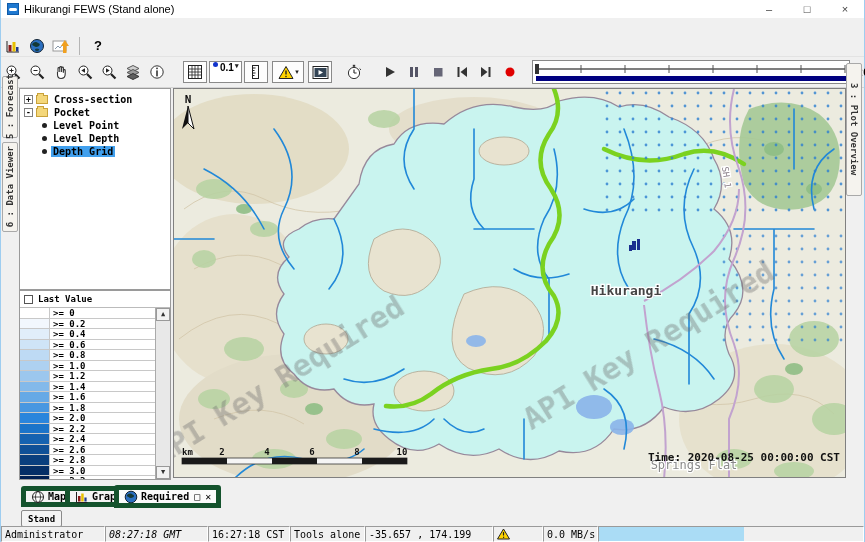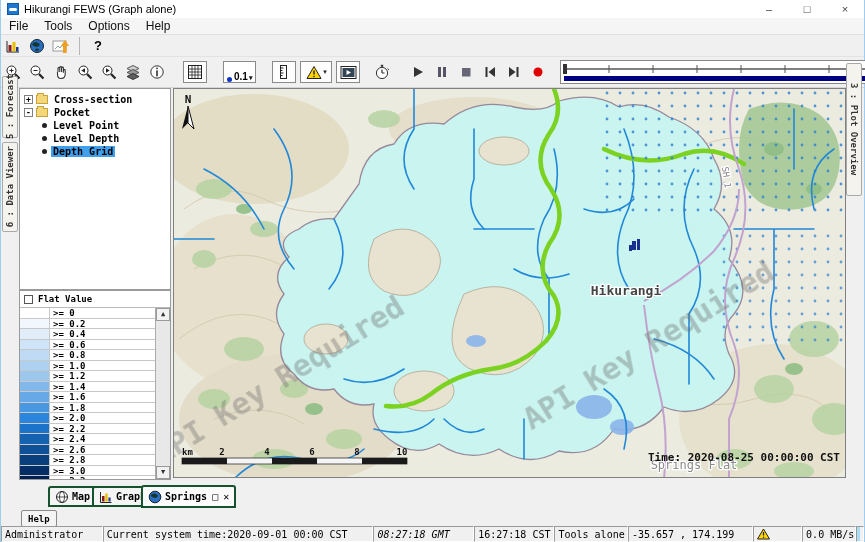--- a/index.html
+++ b/index.html
@@ -24,22 +24,22 @@
   .menu-item { padding:0 8px; }
   
   .toolbar { position:absolute; left:0; width:100%; display:flex; align-items:center; background:#f0f0f0; }
   #toolbar1 { top:35px; height:22px; border-bottom:1px solid #e3e3e3; }
   #toolbar2 { top:57px; height:31px; border-bottom:1px solid #d5d5d5; }
   .tbtn { width:24px; height:22px; display:flex; align-items:center; justify-content:center; }
   .tbtn.boxed { border:1px solid #8a8a8a; background:#fdfdfd; margin:0 2px; }
   .tsep { width:1px; height:18px; background:#b5b5b5; margin:0 6px; }
   .drop-arrow { font-size:7px; color:#222; margin-left:1px; }
   .tool-group { display:flex; align-items:center; }
-  #scale-drop { height:22px; border:1px solid #8a8a8a; background:#fff; display:flex; align-items:flex-end;
-                padding:0 3px; margin:0 14px; font-size:10px; font-weight:bold; }
+  #scale-drop { height:22px; border:1px solid #8a8a8a; background:#fff; display:flex; align-items:flex-start;
+                padding:0 3px; margin:0 0; font-size:10px; font-weight:bold; }
   #scale-drop .dot { width:5px; height:5px; border-radius:50%; background:#1133cc; margin-right:2px; }
   
   #timeline-wrap { display:flex; align-items:center; margin-left:10px; }
   #timeline { width:318px; height:24px; border:1px solid #888; background:#fff; position:relative; }
   #timeline-date { font-family:"DejaVu Sans Mono", monospace; font-size:11px; font-weight:bold;
                    margin:0 4px 0 6px; white-space:nowrap; }
   
   .vtab { position:absolute; width:16px; background:#f5f3ee; border:1px solid #a9a9a9; border-radius:2px;
           display:flex; align-items:center; justify-content:center;
           font-family:"DejaVu Sans Mono", monospace; font-size:9px; font-weight:bold; color:#333; }
@@ -71,23 +71,23 @@
   .legend-label { flex:1; padding-left:3px; line-height:10px; background:#fff; }
   #legend-scroll { position:absolute; right:0; top:0; width:15px; height:171px; background:#e8e8e8;
                    border-left:1px solid #aaa; display:flex; flex-direction:column; justify-content:space-between; }
   .scroll-btn { height:13px; background:#f2f2f2; border:1px solid #999; font-size:7px; text-align:center;
                 line-height:11px; color:#333; }
   
   #map { position:absolute; left:172px; top:88px; width:673px; height:390px; border:1px solid #808080;
          background:#ecebdf; overflow:hidden; }
   
   #bottom-bar { position:absolute; left:0; top:480px; width:100%; height:46px; background:#f0f0f0; }
-  .btab { position:absolute; top:6px; height:21px; border:2px solid #14532d; border-radius:3px 3px 0 0;
+  .btab { position:absolute; top:6px; height:21px; border:5px solid #14532d; border-radius:3px 3px 0 0;
           background:#f4f4f4; display:flex; align-items:center; padding:0 5px; font-family:"DejaVu Sans Mono", monospace;
-          font-size:10px; font-weight:bold; gap:3px;margin-left:27px; }
+          font-size:10px; font-weight:bold; gap:3px; }
   .btab.active { background:#fbfbfb; height:23px; top:5px; }
   .btab .wbtn { font-size:10px; margin-left:2px; font-weight:bold; }
   #logs-btn { position:absolute; left:20px; top:30px; height:17px; border:1px solid #8a8a8a; border-radius:2px;
               background:#f4f4f4; font-family:"DejaVu Sans Mono", monospace; font-size:9px; font-weight:bold;
               padding:0 6px; }
   
   #statusbar { position:absolute; left:0; top:526px; width:100%; height:16px; display:flex;
                font-family:"DejaVu Sans Mono", monospace; font-size:10px; }
   .status-cell { border:1px solid; border-color:#9a9a9a #fff #fff #9a9a9a; background:#f0f0f0;
                  display:flex; align-items:center; padding:0 3px; white-space:nowrap; overflow:hidden; }
@@ -96,34 +96,28 @@
   #mem-text { position:relative;margin-top:40px; }
   svg text { font-family:"DejaVu Sans Mono", monospace; }
 </style>
 </head>
 <body>
 
 <div id="window">
 
   <div id="titlebar">
     <div id="app-icon"></div>
-    <span>Hikurangi FEWS  (Graph alone)</span>
+    <span>Hikurangi FEWS  (Stand alone)</span>
     <div class="win-controls">
       <div class="win-btn">–</div>
       <div class="win-btn">□</div>
       <div class="win-btn">×</div>
     </div>
   </div>
 
-  <div id="menubar">
-    <span class="menu-item">File</span>
-    <span class="menu-item">Tools</span>
-    <span class="menu-item">Options</span>
-    <span class="menu-item">Help</span>
-  </div>
 
   <div id="toolbar1" class="toolbar">
     <div class="tbtn">
       <svg width="16" height="16">
           <path d="M2 14 h12 M2 14 V3" stroke="#222" fill="none"></path>
         <rect x="3.5" y="7" width="3" height="6.5" fill="#8b1a1a"></rect>
         <rect x="7.5" y="4" width="3" height="9.5" fill="#e8c000"></rect>
         <rect x="11" y="9" width="2.5" height="4.5" fill="#223a8c"></rect>
         </svg>
     </div>
@@ -330,21 +324,21 @@
         <span class="tree-label">Level Depth</span>
       </div>
       <div class="tree-row">
         <span class="leaf-dot"></span>
         <span class="tree-label selected">Depth Grid</span>
       </div>
     </div>
     <div id="legend-box">
       <div id="legend-header">
         <span class="cbx"></span>
-        <span>Flat Value</span>
+        <span>Last Value</span>
       </div>
       <div id="legend-body">
         <div id="legend-list">
             <div class="legend-row">
               <span class="legend-swatch" style="background: rgb(255, 255, 255);"></span>
               <span class="legend-label">&gt;= 0</span>
             </div>
             <div class="legend-row">
               <span class="legend-swatch" style="background: rgb(242, 247, 253);"></span>
               <span class="legend-label">&gt;= 0.2</span>
@@ -576,30 +570,29 @@
         <rect x="6.2" y="3.5" width="2.5" height="8" fill="#e8c000"></rect>
         <rect x="9.4" y="7.5" width="2.2" height="4" fill="#223a8c"></rect>
         </svg>
       <span>Graph</span>
     </div>
     <div class="btab active" style="left:113px;">
       <svg width="14" height="14">
         <circle cx="7" cy="7" r="5.8" fill="#2b6fc0" stroke="#123"></circle>
         <path d="M3.5 4.5 q3,-2 5,0 q2.5,1 1,2.5 q-3,2 -5,0 q-2.5,-1 -1,-2.5z" fill="#102a12" opacity="0.8"></path>
         </svg>
-      <span>Springs</span>
+      <span>Required</span>
       <span class="wbtn">□</span>
       <span class="wbtn">✕</span>
     </div>
-    <button id="logs-btn">Help</button>
+    <button id="logs-btn">Stand</button>
   </div>
 
   <div id="statusbar">
     <div class="status-cell" style="width:104px;">Administrator</div>
-    <div class="status-cell" style="width:277px;">Current system time:2020-09-01 00:00 CST</div>
     <div class="status-cell" style="width:103px;font-style:italic;">08:27:18 GMT</div>
     <div class="status-cell" style="width:82px;">16:27:18 CST</div>
     <div class="status-cell" style="width:75px;">Tools alone</div>
     <div class="status-cell" style="width:128px;">-35.657 , 174.199</div>
     <div class="status-cell" style="width:50px;">
       <svg width="13" height="12">
         <polygon points="6.5,1 12.5,11 0.5,11" fill="#ffd400" stroke="#222"></polygon>
         <line x1="6.5" y1="4" x2="6.5" y2="7.5" stroke="#222" stroke-width="1.2"></line>
         <rect x="6" y="8.7" width="1.2" height="1.2" fill="#222"></rect>
         </svg>

